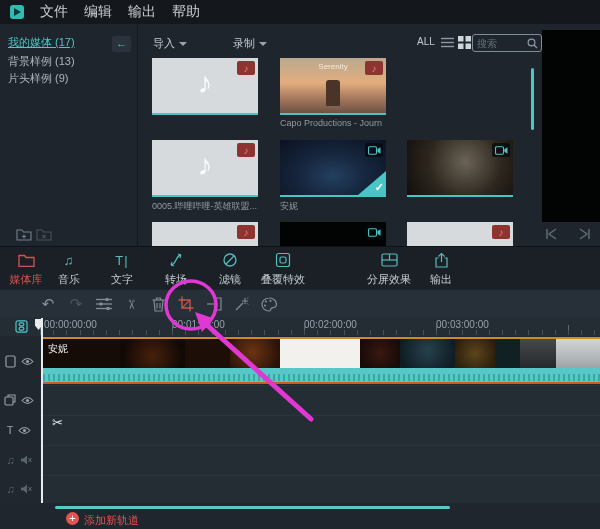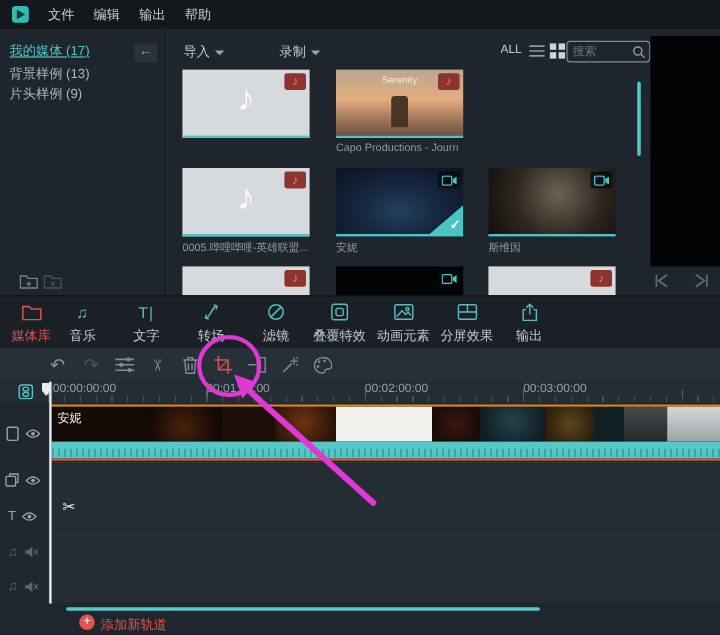--- a/index.html
+++ b/index.html
@@ -10,21 +10,21 @@
   .abs { position:absolute; }
 
   
   .menubar { position:absolute; left:0; top:0; width:600px; height:24px;
              background:#14181d; display:flex; align-items:center; }
   .logo { width:14px; height:14px; margin-left:10px; background:#2fbdb3;
           border-radius:3px; position:relative; }
   .logo:after { content:""; position:absolute; left:4px; top:3px;
                 border-left:7px solid #0d3b3a; border-top:4px solid transparent;
                 border-bottom:4px solid transparent; }
-  .menu-item { font-size:11px; color:#c9ced3; margin-left:16px; cursor:default; }
+  .menu-item { font-size:14px; color:#c9ced3; margin-left:16px; cursor:default; }
 
   
   .upper { position:absolute; left:0; top:24px; width:600px; height:285px;
            background:#1e252c; overflow:hidden; }
   .side-item { position:absolute; left:8px; font-size:11px; color:#aeb6bd; white-space:nowrap; }
   .side-item.active { color:#4fc6c6; text-decoration:underline; }
   .collapse-btn { position:absolute; left:112px; top:12px; width:19px; height:16px;
                   background:#2a323b; border-radius:2px; color:#4fc6c6; font-size:11px;
                   text-align:center; line-height:15px; }
   .vdiv { position:absolute; left:137px; top:0; width:1px; height:222px; background:#141a20; }
@@ -218,21 +218,20 @@
     </div>
     <div class="cell" style="left:407px;top:116px">
       <div class="thumb swain">
         <span class="badge video">
           <svg class="icon" width="13" height="9" viewBox="0 0 13 9">
               <rect x="0.5" y="0.8" width="8" height="7.4" rx="1.2" fill="none" stroke="#49c5c5" stroke-width="1.1"></rect>
               <path d="M9.4 3.2 L12.5 1.2 V7.8 L9.4 5.8 Z" fill="#49c5c5"></path>
             </svg>
         </span>
         </div>
-      <div class="clabel">斯维因</div>
     </div>
 
     <div class="cell" style="left:152px;top:198px">
       <div class="thumb audio">
           <span class="badge music">♪</span>
         </div>
     </div>
     <div class="cell" style="left:280px;top:198px">
       <div class="thumb black">
         <span class="badge video">
@@ -318,30 +317,20 @@
       <div class="tlabel">滤镜</div>
     </div>
     <div class="tab" style="left:251px">
       <div class="ticon">
         <svg class="icon" width="16" height="16" viewBox="0 0 16 16" fill="none" stroke="#57bcbc" stroke-width="1.2">
           <rect x="1.5" y="1.5" width="13" height="13" rx="2"></rect>
             <rect x="5" y="5" width="6" height="6" rx="1.5"></rect>
           </svg>
       </div>
       <div class="tlabel">叠覆特效</div>
-    </div>
-    <div class="tab" style="left:304px">
-      <div class="ticon">
-        <svg class="icon" width="17" height="14" viewBox="0 0 17 14" fill="none" stroke="#57bcbc" stroke-width="1.2">
-          <rect x="1" y="1" width="15" height="12" rx="1.5"></rect>
-            <circle cx="11.5" cy="4.5" r="1.3"></circle>
-          <path d="M2.5 11 L7 6 l3 3 2-2 2.5 3"></path>
-          </svg>
-      </div>
-      <div class="tlabel">动画元素</div>
     </div>
     <div class="tab" style="left:357px">
       <div class="ticon">
         <svg class="icon" width="17" height="14" viewBox="0 0 17 14" fill="none" stroke="#57bcbc" stroke-width="1.2">
           <rect x="1" y="1" width="15" height="12" rx="1.5"></rect>
             <line x1="1" y1="7" x2="16" y2="7"></line>
           <line x1="8.5" y1="1" x2="8.5" y2="7"></line>
           </svg>
       </div>
       <div class="tlabel">分屏效果</div>

